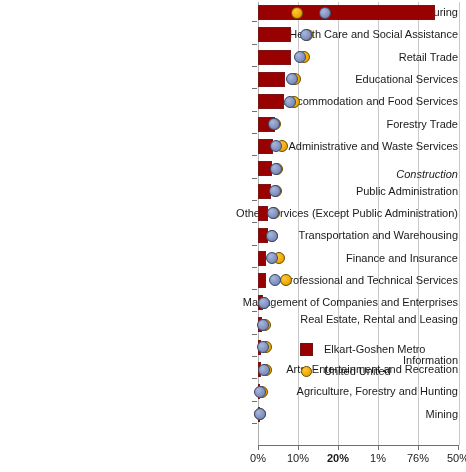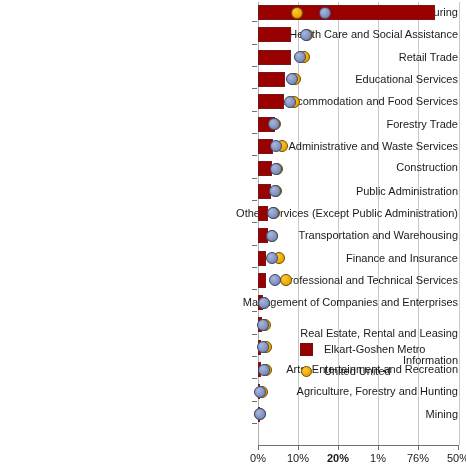--- a/index.html
+++ b/index.html
@@ -158,35 +158,35 @@
       <div class="ylabel" style="top: 50.64px;">Retail Trade</div>
       <div class="ytick" style="top: 66px;"></div>
       <div class="ylabel" style="top: 72.96px;">Educational Services</div>
       <div class="ytick" style="top: 88px;"></div>
       <div class="ylabel" style="top: 95.28px;">Accommodation and Food Services</div>
       <div class="ytick" style="top: 111px;"></div>
       <div class="ylabel" style="top: 117.6px;">Forestry Trade</div>
       <div class="ytick" style="top: 133px;"></div>
       <div class="ylabel" style="top: 139.92px;">Administrative and Waste Services</div>
       <div class="ytick" style="top: 155px;"></div>
-      <div class="ylabel" style="top: 161px;">Construction</div>
+      <div class="ylabel" style="top: 168px; font-style: italic;">Construction</div>
       <div class="ytick" style="top: 178px;"></div>
       <div class="ylabel" style="top: 184.56px;">Public Administration</div>
       <div class="ytick" style="top: 200px;"></div>
       <div class="ylabel" style="top: 206.88px;">Other Services (Except Public Administration)</div>
       <div class="ytick" style="top: 222px;"></div>
       <div class="ylabel" style="top: 229.2px;">Transportation and Warehousing</div>
       <div class="ytick" style="top: 245px;"></div>
       <div class="ylabel" style="top: 251.52px;">Finance and Insurance</div>
       <div class="ytick" style="top: 267px;"></div>
       <div class="ylabel" style="top: 273.84px;">Professional and Technical Services</div>
       <div class="ytick" style="top: 289px;"></div>
       <div class="ylabel" style="top: 296.16px;">Management of Companies and Enterprises</div>
       <div class="ytick" style="top: 311px;"></div>
-      <div class="ylabel" style="top: 327px;">Real Estate, Rental and Leasing</div>
+      <div class="ylabel" style="top: 313px;">Real Estate, Rental and Leasing</div>
       <div class="ytick" style="top: 334px;"></div>
       <div class="ylabel" style="top: 354px;">Information</div>
       <div class="ytick" style="top: 356px;"></div>
       <div class="ylabel" style="top: 363.12px;">Arts, Entertainment and Recreation</div>
       <div class="ytick" style="top: 378px;"></div>
       <div class="ylabel" style="top: 385.44px;">Agriculture, Forestry and Hunting</div>
       <div class="ytick" style="top: 401px;"></div>
       <div class="ylabel" style="top: 407.76px;">Mining</div>
       <div class="ytick" style="top: 423px;"></div>
     </div>

